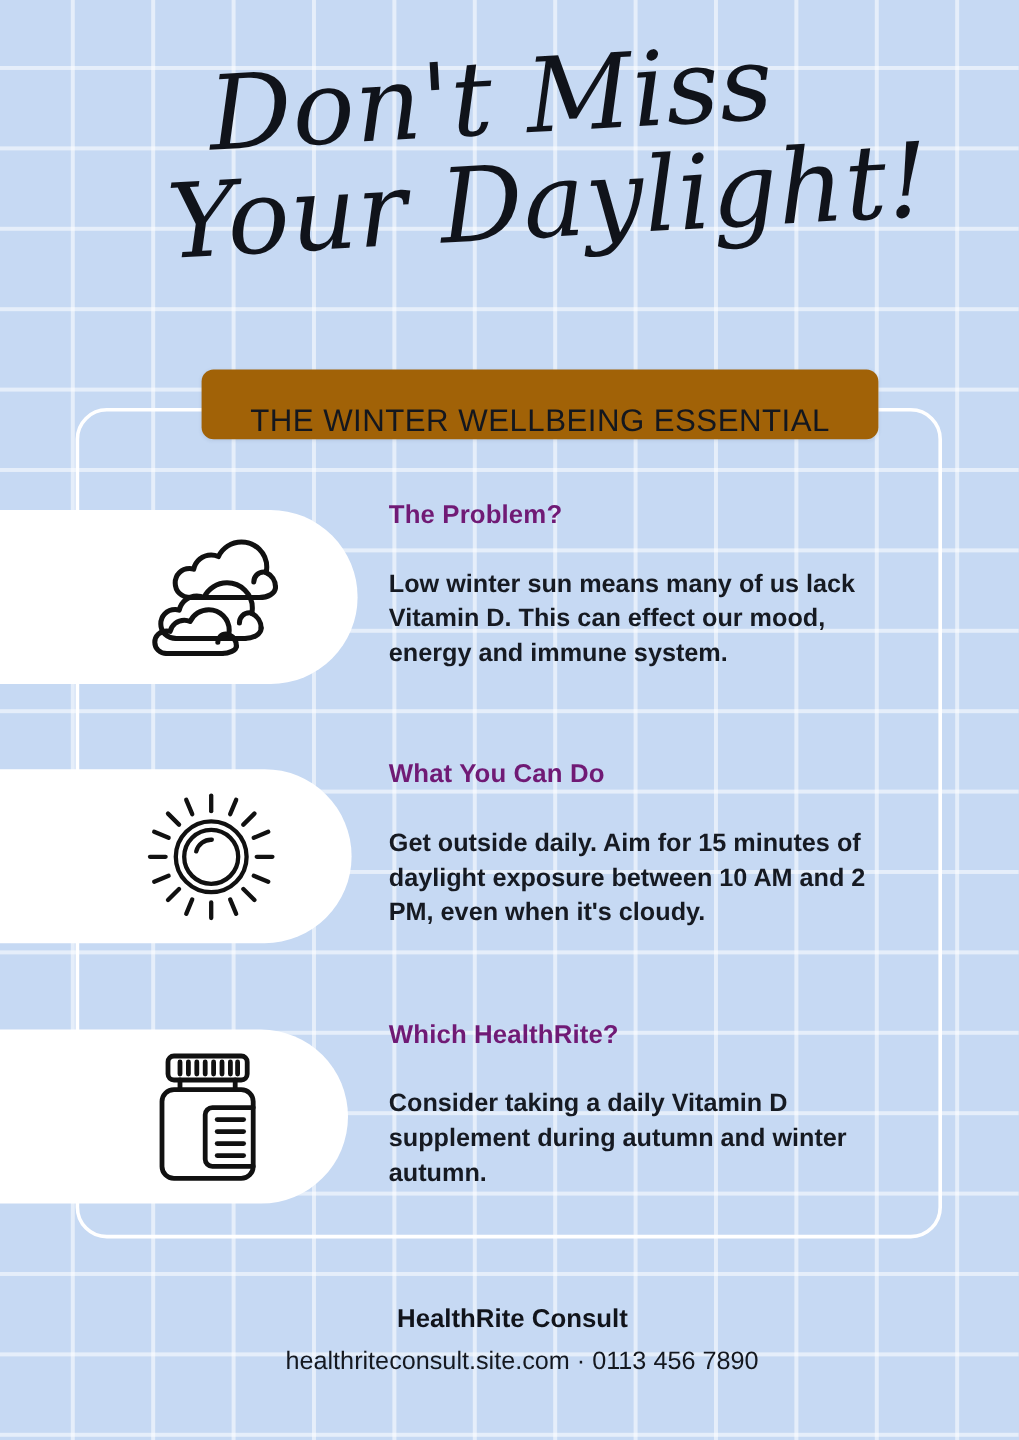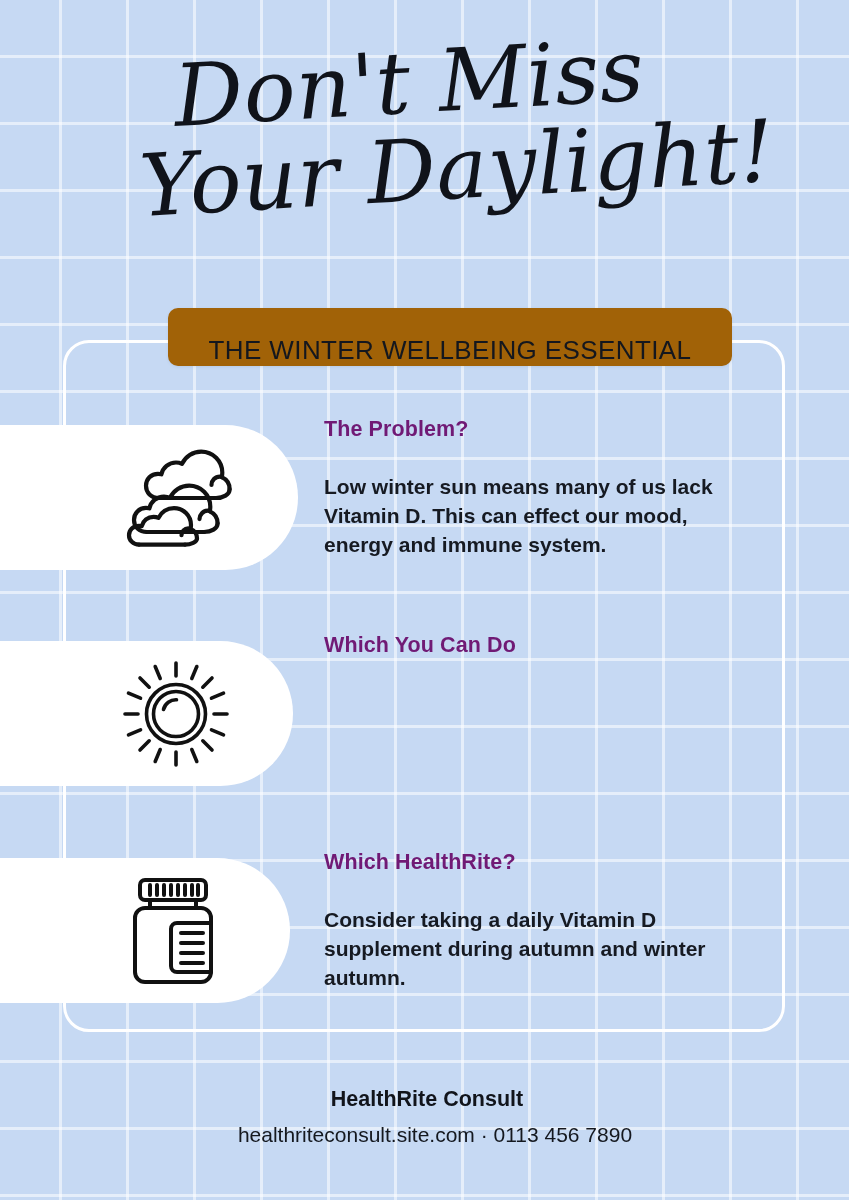--- a/index.html
+++ b/index.html
@@ -242,21 +242,22 @@
           <path d="M8.5 76.8 L20.5 71.8"></path>
           <path d="M91.5 40.2 L103.5 35.2"></path>
           <path d="M76.8 8.5 L71.8 20.5"></path>
           <path d="M40.2 91.5 L35.2 103.5"></path>
           <path d="M8.5 35.2 L20.5 40.2"></path>
           <path d="M91.5 71.8 L103.5 76.8"></path>
         </svg>
       </div>
     </div>
     <div class="text-col">
-      <h2 class="sec-title">Which You Can Do</h2>
+      <h2 class="sec-title">What You Can Do</h2>
+      <p class="sec-body">Get outside daily. Aim for 15 minutes of daylight exposure between 10 AM and 2 PM, even when it's cloudy.</p>
     </div>
   </div>
 
   <div class="section sec3">
     <div class="pill">
       <div class="icon-wrap">
         <svg width="96" height="112" viewBox="0 0 96 112" fill="none" stroke="#111111" stroke-width="4" stroke-linecap="round" stroke-linejoin="round">
           <rect x="15" y="5" width="66" height="20" rx="5"></rect>
           <path d="M25 10 L25 20 M32 10 L32 20 M39 10 L39 20 M46 10 L46 20 M53 10 L53 20 M60 10 L60 20 M67 10 L67 20 M73 10 L73 20"></path>
           <path d="M25 25 L25 33 M71 25 L71 33"></path>

